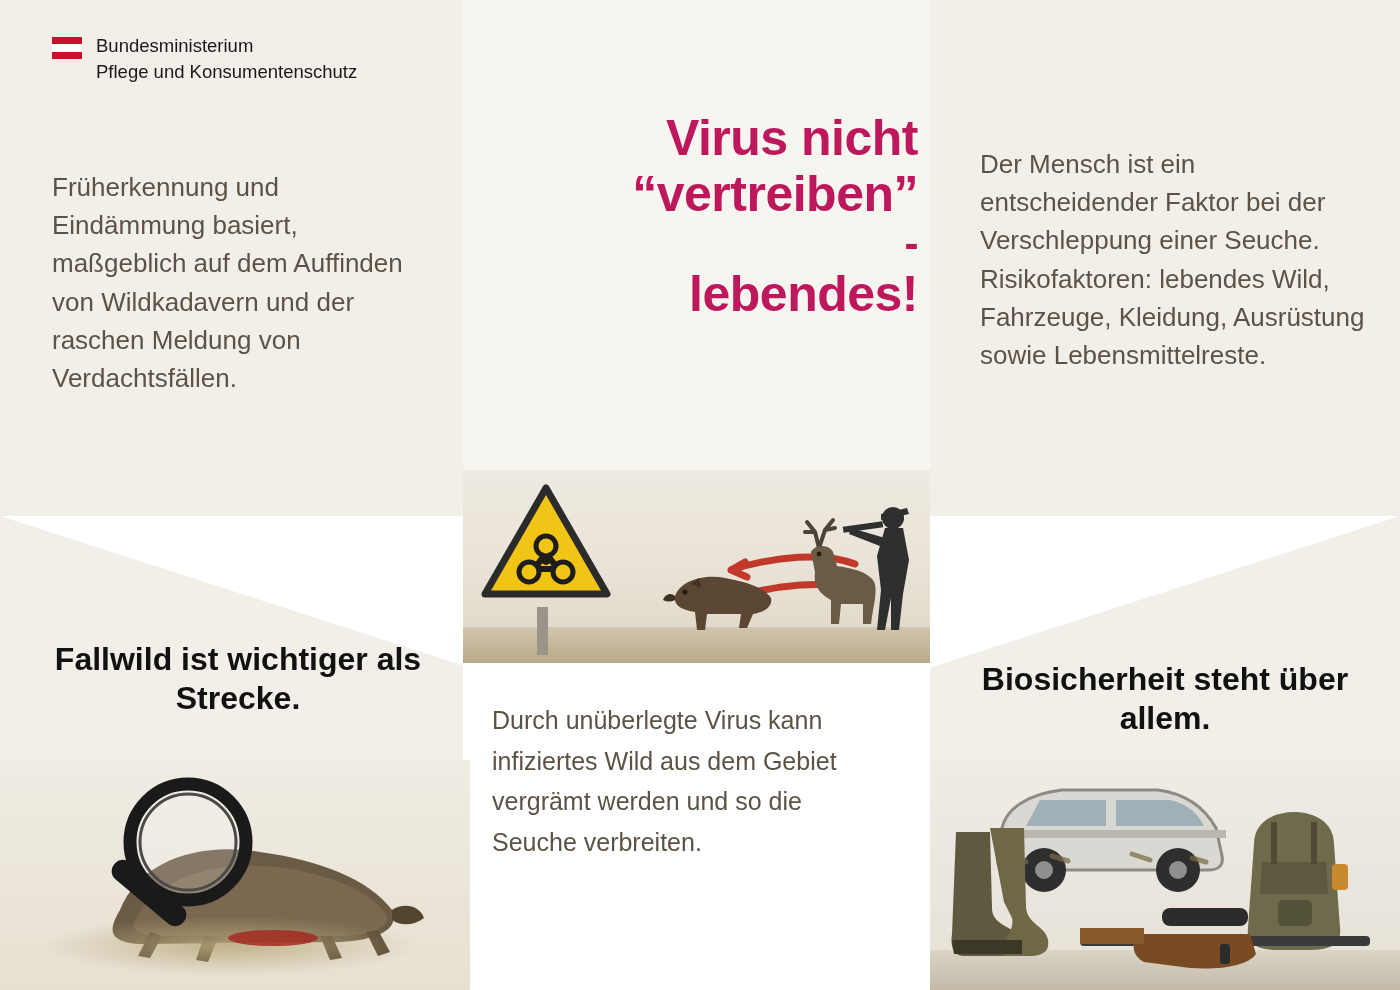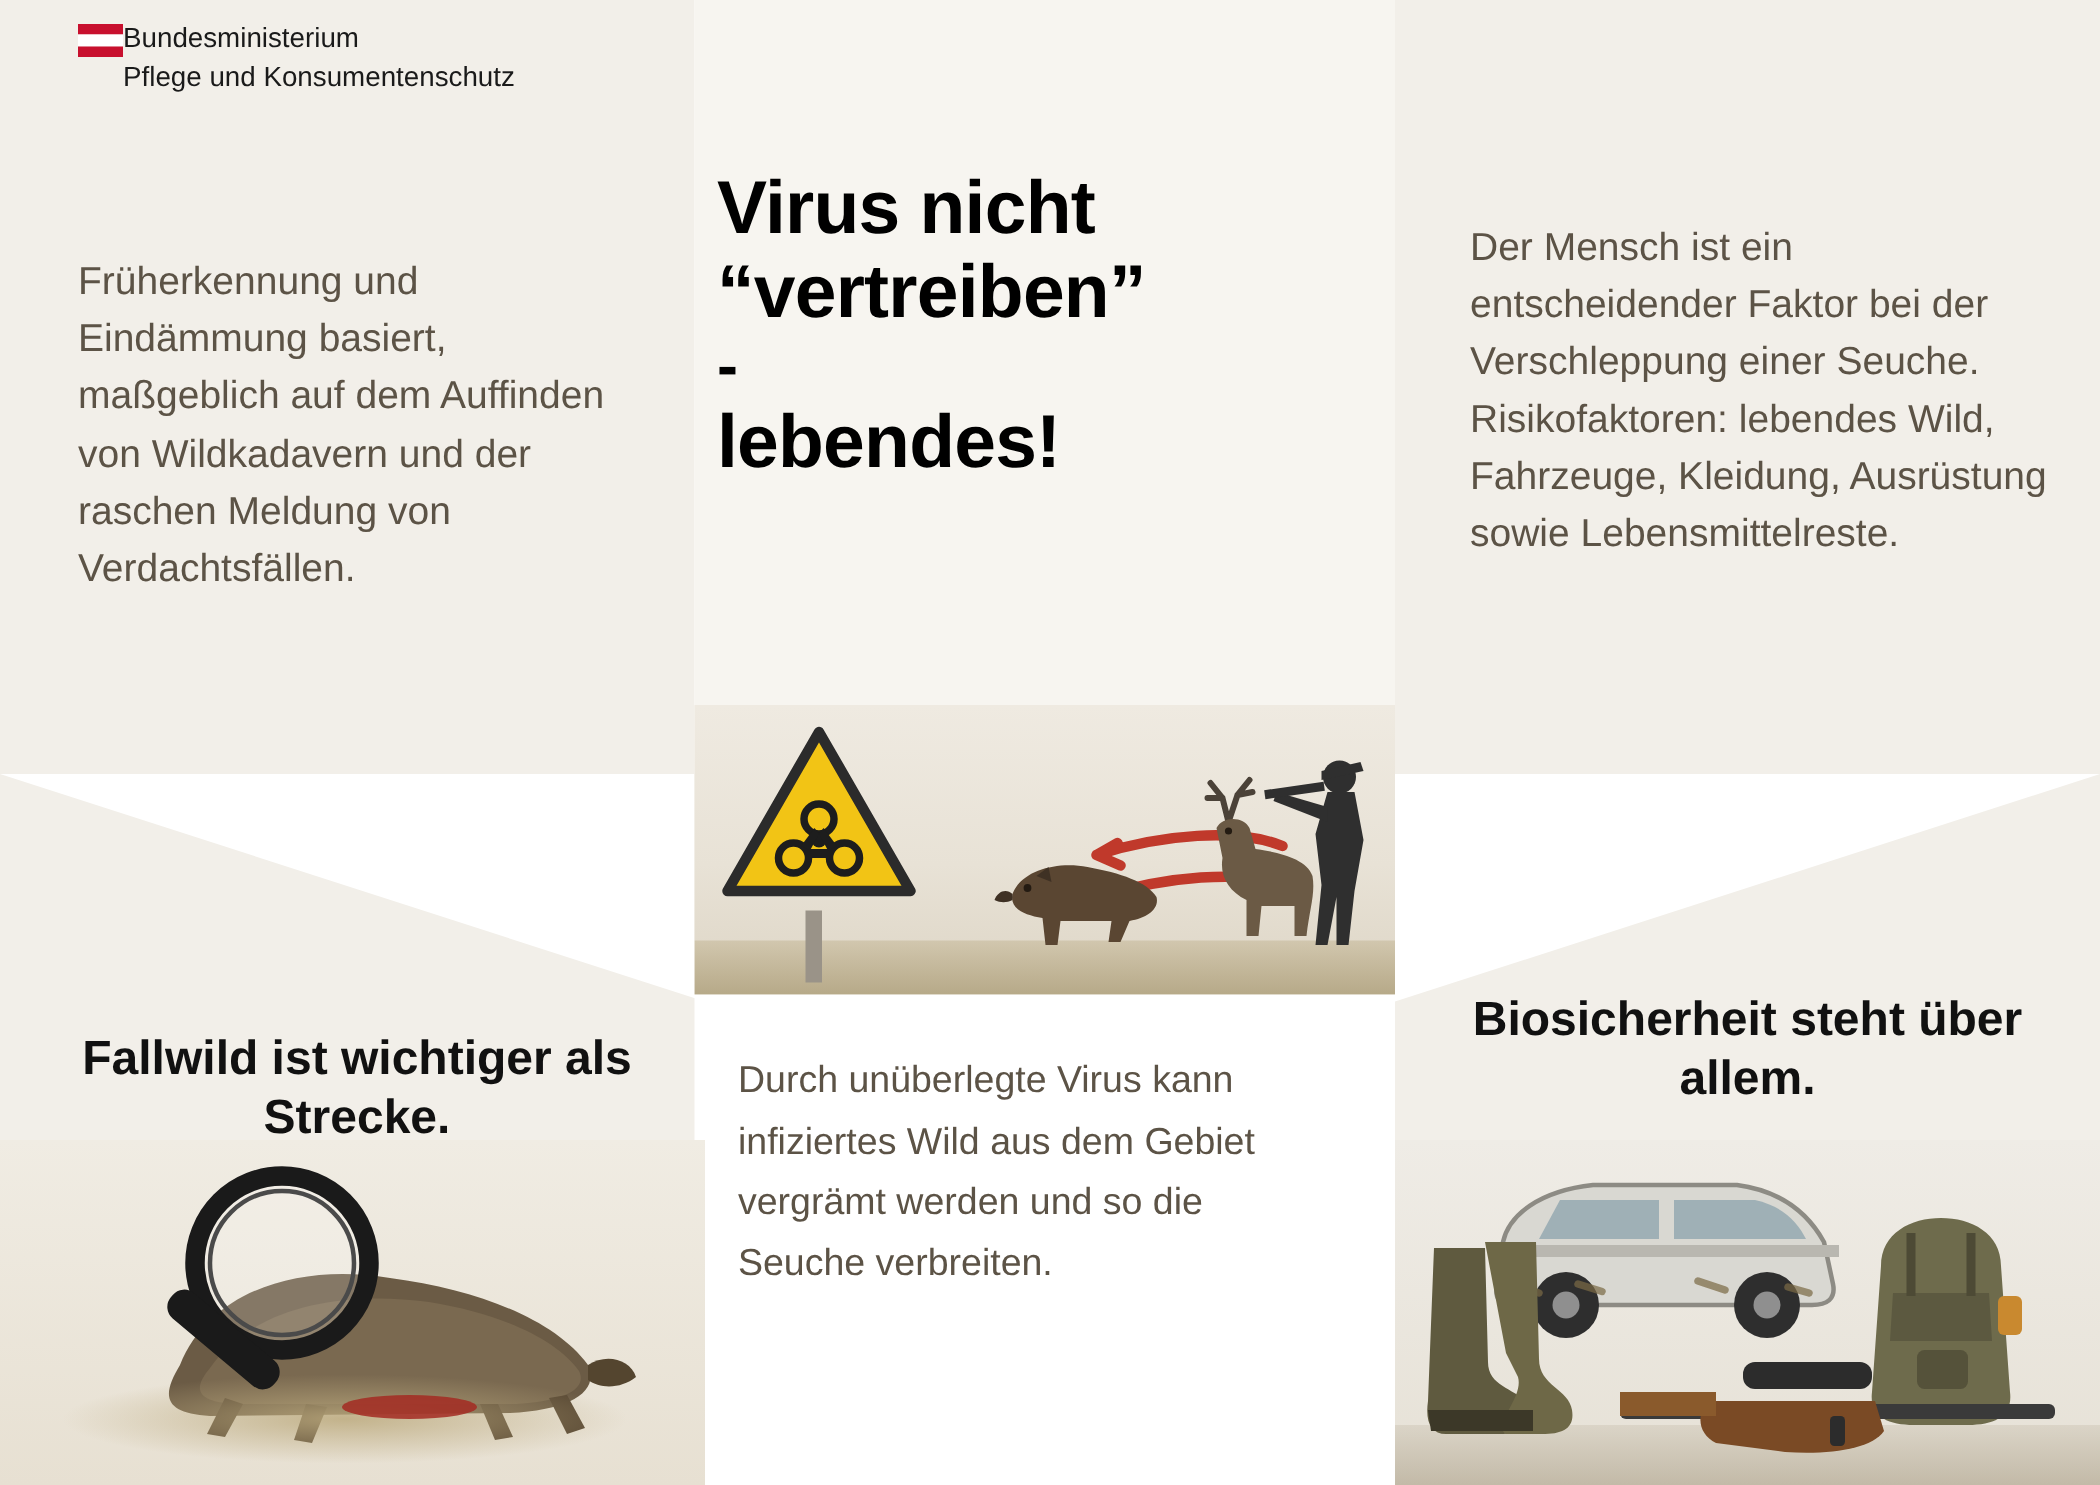--- a/index.html
+++ b/index.html
@@ -39,22 +39,22 @@
     background: #f2efe9;
     clip-path: polygon(0 32%, 100% 0, 100% 100%, 0 100%);
   }
   .panel-center-bottom {
     position: absolute; left: 463px; top: 663px; width: 467px; height: 327px;
     background: #ffffff;
   }
 
   
   .logo-block {
-    position: absolute; left: 52px; top: 12px; width: 400px;
-    display: flex; align-items: flex-start;
+    position: absolute; left: 52px; top: 33px; width: 400px;
+    display: flex; gap: 14px; align-items: flex-start;
   }
   .flag {
     width: 30px; height: 22px; margin-top: 4px; flex: 0 0 auto;
     display: flex; flex-direction: column;
   }
   .flag span { display: block; width: 100%; height: 33.33%; }
   .flag .red { background: #c8102e; }
   .flag .white { background: #ffffff; }
   .logo-text {
     font-size: 18.5px; line-height: 1.42; color: #1a1a1a;
@@ -76,39 +76,39 @@
   }
   .txt-right p + p { margin-top: 0; }
   .txt-center-bottom {
     position: absolute; left: 492px; top: 700px; width: 390px;
     color: #5c5346; font-size: 25px; line-height: 1.62;
   }
 
   
   .headline {
     position: absolute; left: 478px; top: 110px; width: 440px;
-    text-align: left;
-    color: #000000;
+    text-align: right;
+    color: #be185d;
     font-weight: bold;
     font-size: 50px;
     line-height: 1.12;
     letter-spacing: -0.5px;
   }
   .headline .dash { display: block; font-size: 42px; line-height: 1.05; }
 
   
   .sub-head {
     position: absolute;
     color: #111111;
     font-weight: bold;
     font-size: 32px;
     line-height: 1.22;
     text-align: center;
   }
-  .sub-left { left: 18px; top: 686px; width: 440px; }
+  .sub-left { left: 18px; top: 640px; width: 440px; }
   .sub-right { left: 950px; top: 660px; width: 430px; }
 
   
   .illus {
     position: absolute;
     overflow: hidden;
   }
   .illus-center {
     left: 463px; top: 470px; width: 467px; height: 193px;
     background: linear-gradient(to bottom, #efeae1 0%, #e8e2d6 55%, #ddd5c5 100%);

